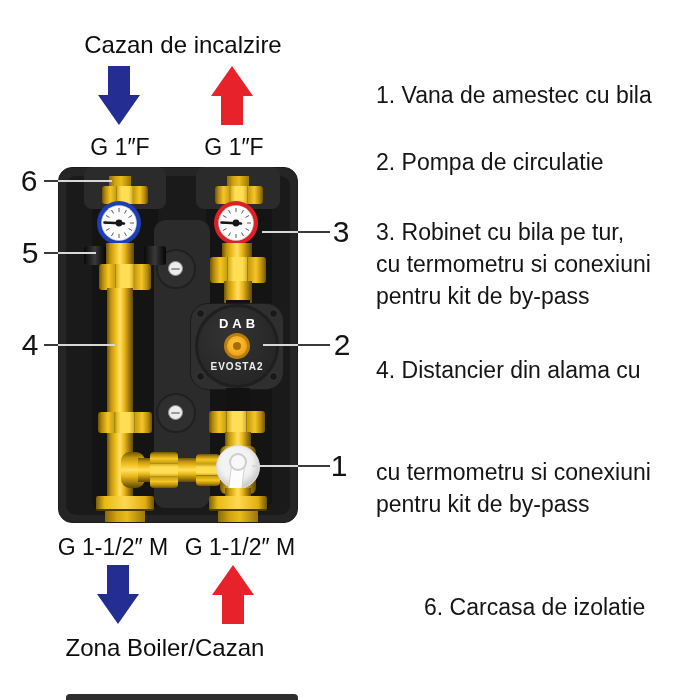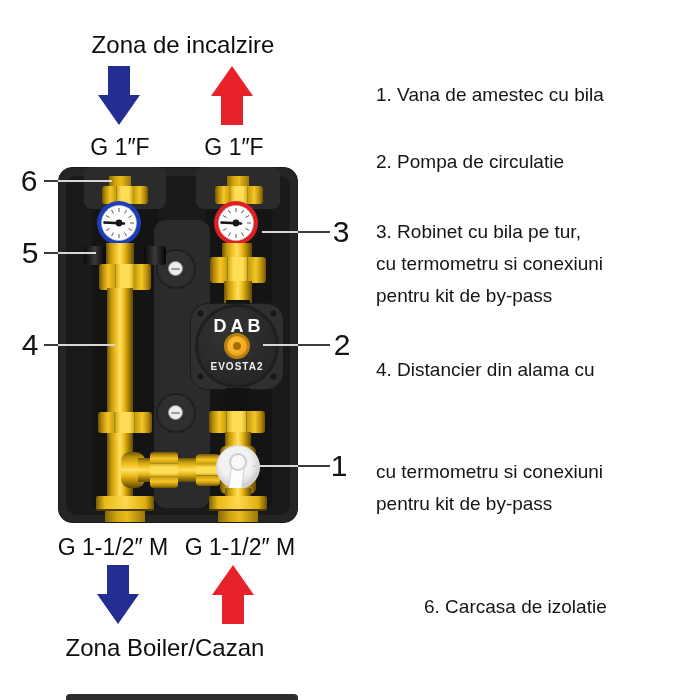--- a/index.html
+++ b/index.html
@@ -30,39 +30,39 @@
   .pipe{background:linear-gradient(90deg,#6e5404,#c0950c 15%,#f3c222 35%,#ffe065 50%,#e8b514 68%,#8a6a06 90%,#5f4903);}
   .hpipe{background:linear-gradient(180deg,#6e5404,#c0950c 15%,#f3c222 35%,#ffe065 50%,#e8b514 68%,#8a6a06 90%,#5f4903);}
   .flange{border-radius:2px;background:linear-gradient(90deg,#7a5d05,#e8ba16 15%,#ffd84e 50%,#e0ae10 85%,#6e5404);border-bottom:2px solid #4d3b02;box-sizing:border-box;}
   .stub{background:linear-gradient(90deg,#8a6a06,#d3a50f 30%,#e9bb1c 55%,#9a7708);}
   .blackcap{background:linear-gradient(90deg,#090909,#2b2b2b 35%,#3a3a3a 50%,#222 70%,#050505);border-radius:3px;}
   .darkconn{background:#121212;}
   
   .pumpbox{left:190px;top:303px;width:94px;height:87px;background:#2f2f2f;border:1px solid #1b1b1b;border-radius:18px;box-sizing:border-box;}
   .pumpscrew{width:9px;height:9px;border-radius:50%;background:#191919;border:1.5px solid #3c3c3c;box-sizing:border-box;}
   .pumpface{left:195px;top:304px;width:84px;height:84px;border-radius:50%;background:radial-gradient(circle at 42% 38%,#343434,#262626 75%);border:3px solid #1f1f1f;box-sizing:border-box;}
-  .dab{font-size:18px;font-weight:bold;letter-spacing:4px;color:#fff;}
+  .dab{font-size:13px;font-weight:bold;letter-spacing:4px;color:#fff;}
   .evosta{font-size:10px;font-weight:bold;letter-spacing:1px;color:#efefef;}
   .knob{left:224px;top:333px;width:26px;height:26px;border-radius:50%;background:radial-gradient(circle at 45% 40%,#ffc93e,#f0a31a 70%);border:3px solid #b97f10;box-sizing:border-box;}
   .knobdot{left:233px;top:342px;width:8px;height:8px;border-radius:50%;background:#a86e03;}
   
   .wknob{left:216px;top:445px;width:44px;height:44px;border-radius:50%;background:#f3f3f3;border:1px solid #d7d7d7;box-shadow:inset -2px -4px 6px rgba(0,0,0,.18);box-sizing:border-box;}
   .stem{left:231px;top:462px;width:14px;height:33px;border-radius:7px;background:#fdfdfd;border:1px solid #d2d2d2;transform:rotate(7deg);transform-origin:50% 12%;box-sizing:border-box;}
   .head{left:229px;top:453px;width:18px;height:18px;border-radius:50%;background:#f8f8f8;border:2px solid #cdcdcd;box-sizing:border-box;}
   
   .cl{height:2px;}
-  .legend-item{position:absolute;left:376px;color:#151515;font-size:19px;line-height:32px;}
+  .legend-item{position:absolute;left:376px;color:#151515;font-size:23px;line-height:32px;}
   .nextfig{left:66px;top:694px;width:232px;height:6px;background:#2e2e2e;border-radius:4px 4px 0 0;}
 </style>
 </head>
 <body>
 
 <div class="stage">
 
-  <div class="txt zone cx" style="left:183px;top:31px;">Zona de incalzire</div>
+  <div class="txt zone cx" style="left:183px;top:31px;">Cazan de incalzire</div>
 
   <svg class="abs" style="left:98px;top:66px;" width="44" height="60">
     <polygon points="10,0 32,0 32,29 42,29 21,59 0,29 10,29" fill="#232d92"></polygon>
   </svg>
   <svg class="abs" style="left:211px;top:66px;" width="44" height="60">
     <polygon points="21,0 42,30 32,30 32,59 10,59 10,30 0,30" fill="#e8222b"></polygon>
   </svg>
 
   <div class="txt port cx" style="left:120px;top:134px;">G 1″F</div>
   <div class="txt port cx" style="left:234px;top:134px;">G 1″F</div>

